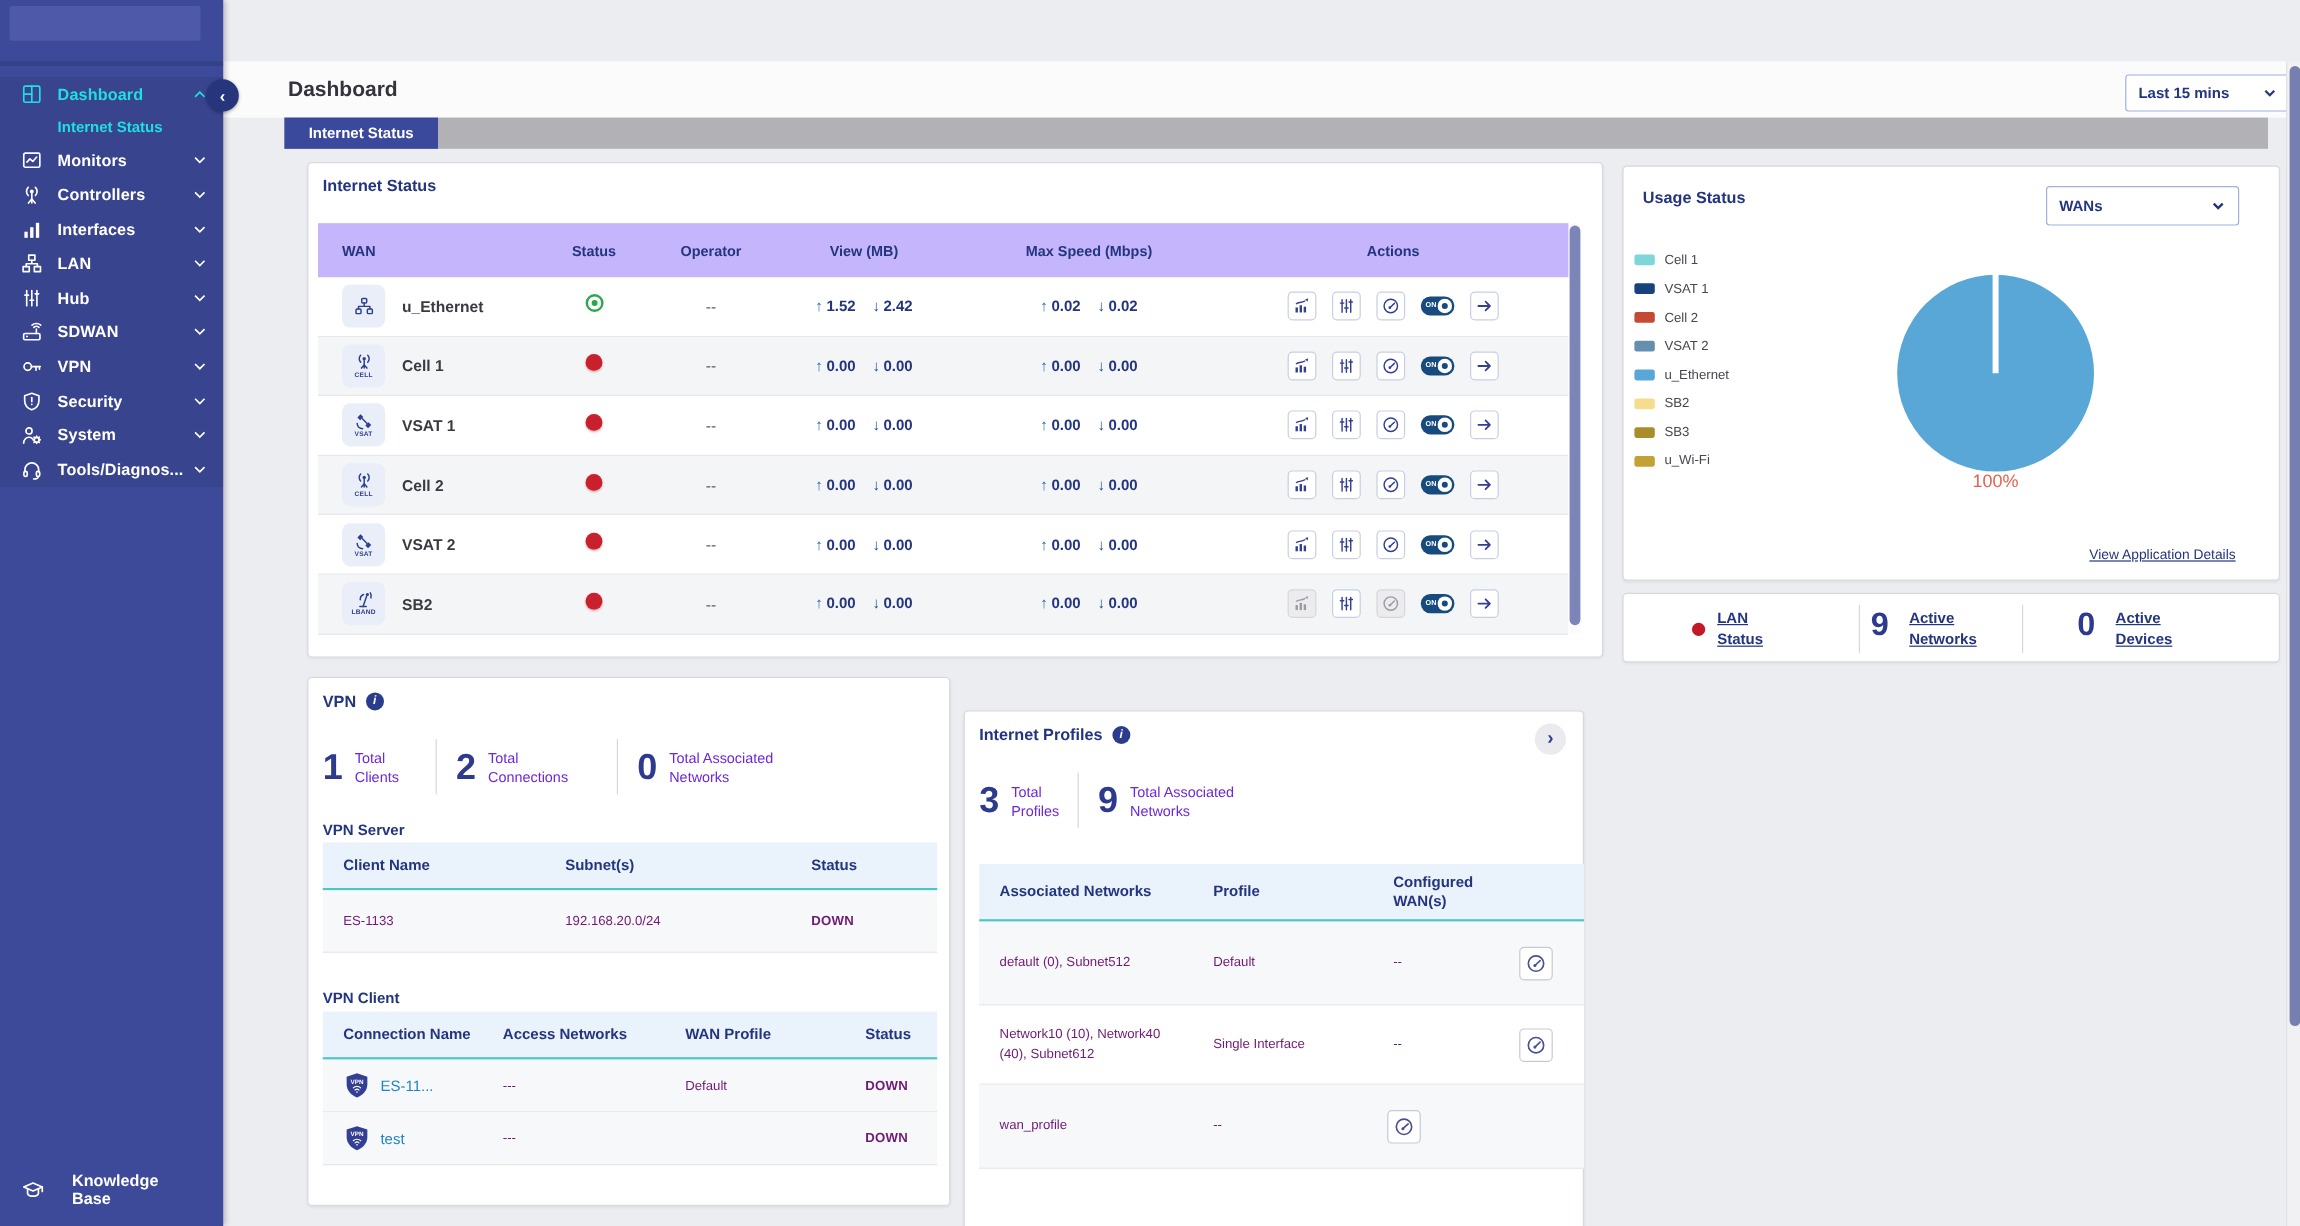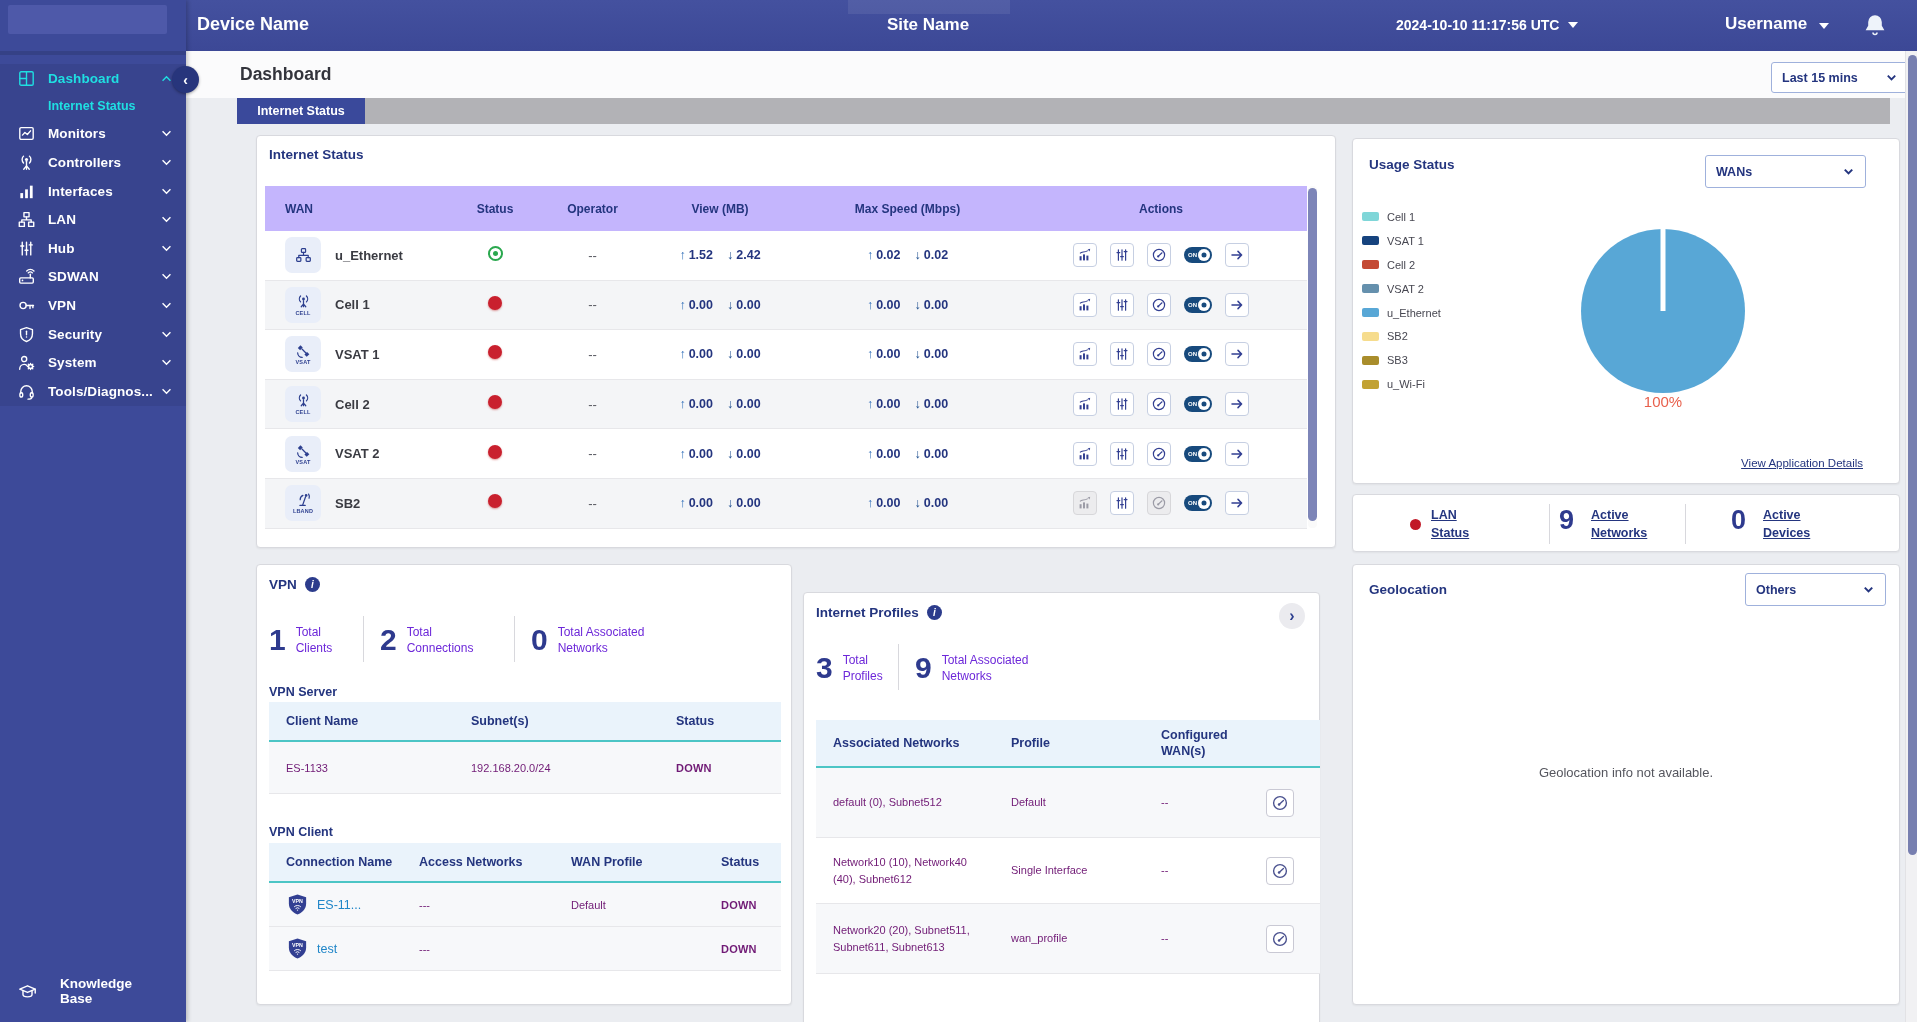--- a/index.html
+++ b/index.html
@@ -161,39 +161,20 @@
 
   
   .page-scroll { position:absolute; right:0; top:51px; width:12px; height:971px; background:#f1f1f3; border-left:1px solid #e2e2e5; z-index:8;}
   .page-scroll .thumb { position:absolute; left:1.5px; top:4px; width:9px; height:800px; background:#777fb0; border-radius:5px; }
 </style>
 </head>
 <body>
 
 <div class="screen">
 
-  <header class="topbar">
-    <div class="site-hl"></div>
-    <div class="device-name">Device Name</div>
-    <div class="site-name">Site Name</div>
-    <div class="timestamp">
-      <span>2024-10-10 11:17:56 UTC</span>
-      <span class="caret-down"></span>
-    </div>
-    <div class="username">
-      <span>Username</span>
-      <span class="caret-down"></span>
-    </div>
-    <div class="bell">
-      <svg viewBox="0 0 22 24" fill="none" stroke="#fff" stroke-width="1.6">
-        <path d="M11 3a6 6 0 0 0-6 6v4l-2 3.5h16L17 13V9a6 6 0 0 0-6-6z" fill="#eef3fa" stroke="#eef3fa"></path>
-        <path d="M9 19.5a2 2 0 0 0 4 0" stroke="#eef3fa" fill="none"></path>
-      </svg>
-    </div>
-  </header>
 
   <aside class="sidebar">
     <div class="logo"></div>
     <div class="side-sep"></div>
     <nav class="nav" id="side-nav">
         <div class="nav-group-active">
           <div class="nav-item active">
       <span class="nicon">
               <svg viewBox="0 0 16 16" fill="none" stroke="currentColor" stroke-width="1.3" stroke-linecap="round" stroke-linejoin="round">
                 <rect x="1.7" y="1.7" width="12.6" height="12.6" rx="1.2"></rect>
@@ -966,44 +947,33 @@
             <button class="gauge-btn">
               <svg viewBox="0 0 14 14" fill="none" stroke="currentColor" stroke-width="1.2">
                 <circle cx="7" cy="7" r="5.6"></circle>
                 <path d="M6.2 8.4 10 4.8" stroke-linecap="round"></path>
                 <circle cx="6.2" cy="8.4" r="1.1" fill="currentColor" stroke="none"></circle>
               </svg>
             </button>
           </div>
         </div>
         <div class="mt-row prof-grid" style="height:70px">
-    <div class="cell">Network20 (20), Subnet511, Subnet611, Subnet613</div>
     <div class="cell link">wan_profile</div>
     <div class="cell">--</div>
     <div>
             <button class="gauge-btn">
               <svg viewBox="0 0 14 14" fill="none" stroke="currentColor" stroke-width="1.2">
                 <circle cx="7" cy="7" r="5.6"></circle>
                 <path d="M6.2 8.4 10 4.8" stroke-linecap="round"></path>
                 <circle cx="6.2" cy="8.4" r="1.1" fill="currentColor" stroke="none"></circle>
               </svg>
             </button>
           </div>
         </div>
       </div>
   </section>
 
-  <section class="card" id="card-geo">
-    <div class="card-title">Geolocation</div>
-    <div class="select-box others-select">
-      <span>Others</span>
-      <svg class="chev-svg" viewBox="0 0 14 14" fill="none" stroke="#24357f" stroke-width="2.2">
-          <path d="M3 5l4 4 4-4"></path>
-        </svg>
-    </div>
-    <div class="geo-msg">Geolocation info not available.</div>
-  </section>
 
   <div class="page-scroll">
     <div class="thumb"></div>
   </div>
 
 </div>
 
 </body></html>

